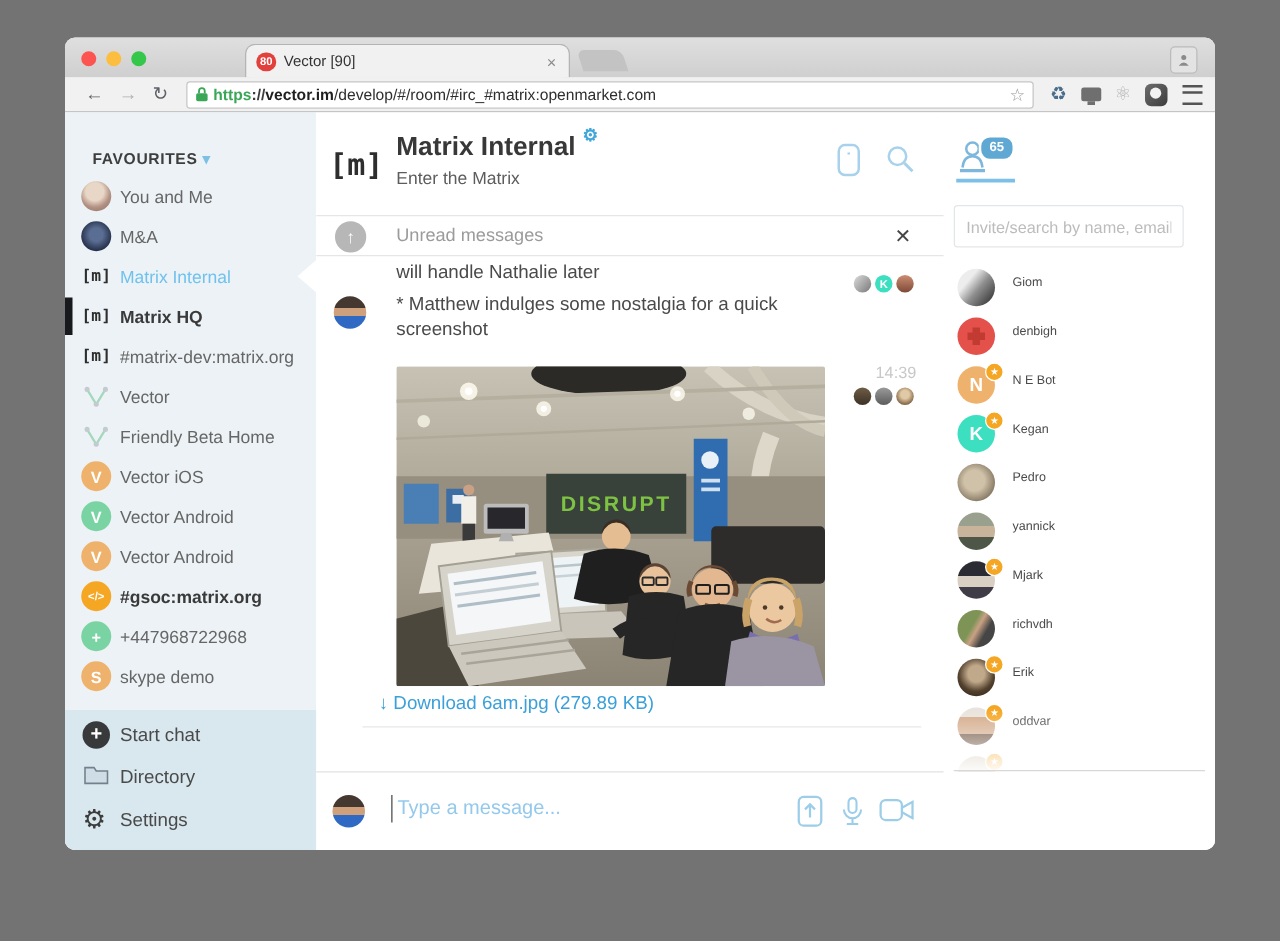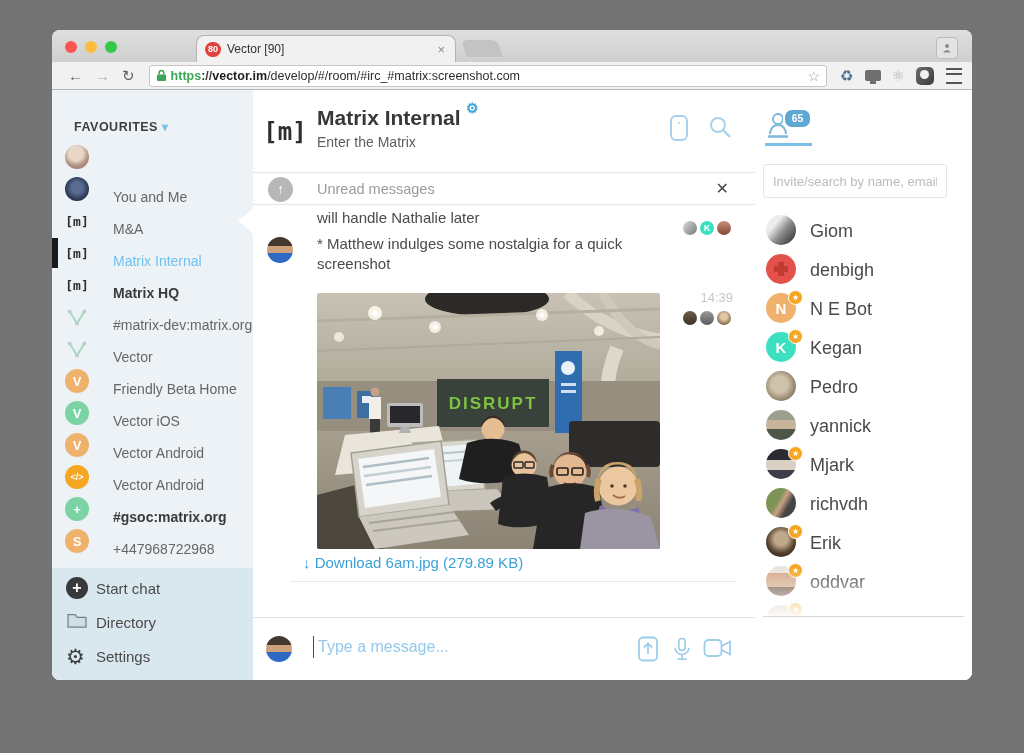--- a/index.html
+++ b/index.html
@@ -49,21 +49,21 @@
   
   .content{position:relative;height:590px;display:flex;background:#fff;}
   .sidebar{position:relative;width:201px;background:#ecf2f5;flex:0 0 auto;}
   .main{position:relative;width:502px;flex:0 0 auto;background:#fff;}
   .rightpanel{position:relative;width:217px;flex:0 0 auto;background:#fff;}
 
   
   .favhead{position:absolute;left:22px;top:30px;font-size:12.5px;font-weight:bold;color:#3e3e3e;letter-spacing:.5px;}
   .favcaret{color:var(--accent);font-size:12px;margin-left:4px;}
   .room{position:absolute;left:0;width:100%;height:32px;}
-  .room .rlabel{position:absolute;left:61px;top:50%;transform:translateY(-50%);font-size:14px;color:#666;white-space:nowrap;margin-top:40px;}
+  .room .rlabel{position:absolute;left:44px;top:50%;transform:translateY(-50%);font-size:14px;color:#666;white-space:nowrap;}
   .room.sel .rlabel{color:var(--selected_room);}
   .room.unread .rlabel{font-weight:bold;color:#3a3a3a;}
   .ricon{position:absolute;left:13px;top:50%;transform:translateY(-50%);width:24px;height:24px;border-radius:50%;
         display:flex;align-items:center;justify-content:center;}
   .mtx{font-family:"DejaVu Sans Mono",monospace;font-size:13px;font-weight:bold;color:#2e2e2e;background:transparent;border-radius:0;}
   .lav{color:#fff;font-weight:bold;font-size:13px;}
   .notch{position:absolute;right:0;top:50%;margin-top:-13px;width:0;height:0;
         border-top:13px solid transparent;border-bottom:13px solid transparent;border-right:15px solid #fff;}
   .hqbar{position:absolute;left:0;top:1px;width:6px;height:30px;background:#17191c;}
   .side-bottom{position:absolute;left:0;bottom:0;width:100%;height:112px;background:#d9e7ef;}
@@ -111,21 +111,21 @@
         background:#5fa8d3;border:2px solid #fff;color:#fff;font-size:10.5px;font-weight:bold;
         text-align:center;line-height:17px;}
   .memunder{position:absolute;left:10px;top:53px;width:47px;height:3px;background:var(--accent);}
   .invite{position:absolute;left:8px;top:74px;width:184px;height:34px;border:1px solid #e3e6e8;border-radius:3px;
         box-sizing:border-box;font-family:"Liberation Sans",sans-serif;font-size:13px;color:#444;padding:0 9px;outline:none;}
   .invite::placeholder{color:#bcbcbc;}
   .memberlist{position:absolute;left:0;top:0;width:100%;height:527px;overflow:hidden;}
   .member{position:absolute;left:11px;width:195px;height:32px;}
   .av30{position:absolute;left:0;top:0;width:30px;height:30px;border-radius:50%;
         display:flex;align-items:center;justify-content:center;color:#fff;font-weight:bold;font-size:15px;}
-  .mname{position:absolute;left:44px;top:6px;font-size:18px;color:#4a4a4a;}
+  .mname{position:absolute;left:44px;top:6px;font-size:10px;color:#4a4a4a;}
   .starbadge{position:absolute;right:-4px;top:-4px;width:13px;height:13px;border-radius:50%;
         background:var(--star_badge);border:1.5px solid #fff;color:#fff;font-size:8px;line-height:13px;text-align:center;}
   .listfade{position:absolute;left:0;top:477px;width:100%;height:50px;
         background:linear-gradient(rgba(255,255,255,0),rgba(255,255,255,.95));}
   .listline{position:absolute;left:8px;right:8px;top:526px;height:1px;background:#d8d8d8;}
 
   
   .ph-youme{background:radial-gradient(circle at 45% 35%,#e8d6c6 0 35%,#b49385 60%,#87695f);}
   .ph-ma{background:radial-gradient(circle at 50% 45%,#5a6d92 0 30%,#27324d 70%,#10182b);}
   .ph-matthew{background:linear-gradient(#453830 0 36%,#cfa07c 36% 62%,#3069c4 62%);}
@@ -177,21 +177,21 @@
       <span class="navbtn disabled">→</span>
       <span class="navbtn">↻</span>
       <div class="urlfield">
         <svg width="11" height="13" viewBox="0 0 12 14" style="margin-right:4px;flex:0 0 auto">
           <rect x="1" y="6" width="10" height="7" rx="1.5" fill="#3aa757"></rect>
           <path d="M3.5 6 V4 a2.5 2.5 0 0 1 5 0 V6" stroke="#3aa757" stroke-width="1.6" fill="none"></path>
         </svg>
         <span class="scheme">https</span>
           <span class="sep">://</span>
           <span class="host">vector.im</span>
-          <span class="path">/develop/#/room/#irc_#matrix:screenshot.com</span>
+          <span class="path">/develop/#/room/#irc_#matrix:openmarket.com</span>
         <span class="star">☆</span>
       </div>
       <span class="ext" style="color:#4a6d8c">♻</span>
       <span class="monitor-ico"></span>
       <span class="ext" style="color:#b5b5b5">⚛</span>
       <span class="darksq"></span>
       <span class="burger"></span>
     </div>
 
     <div class="content">

